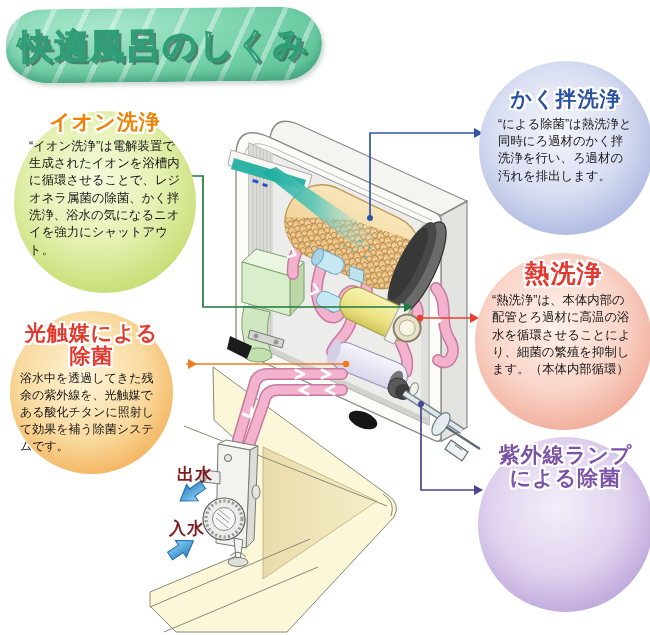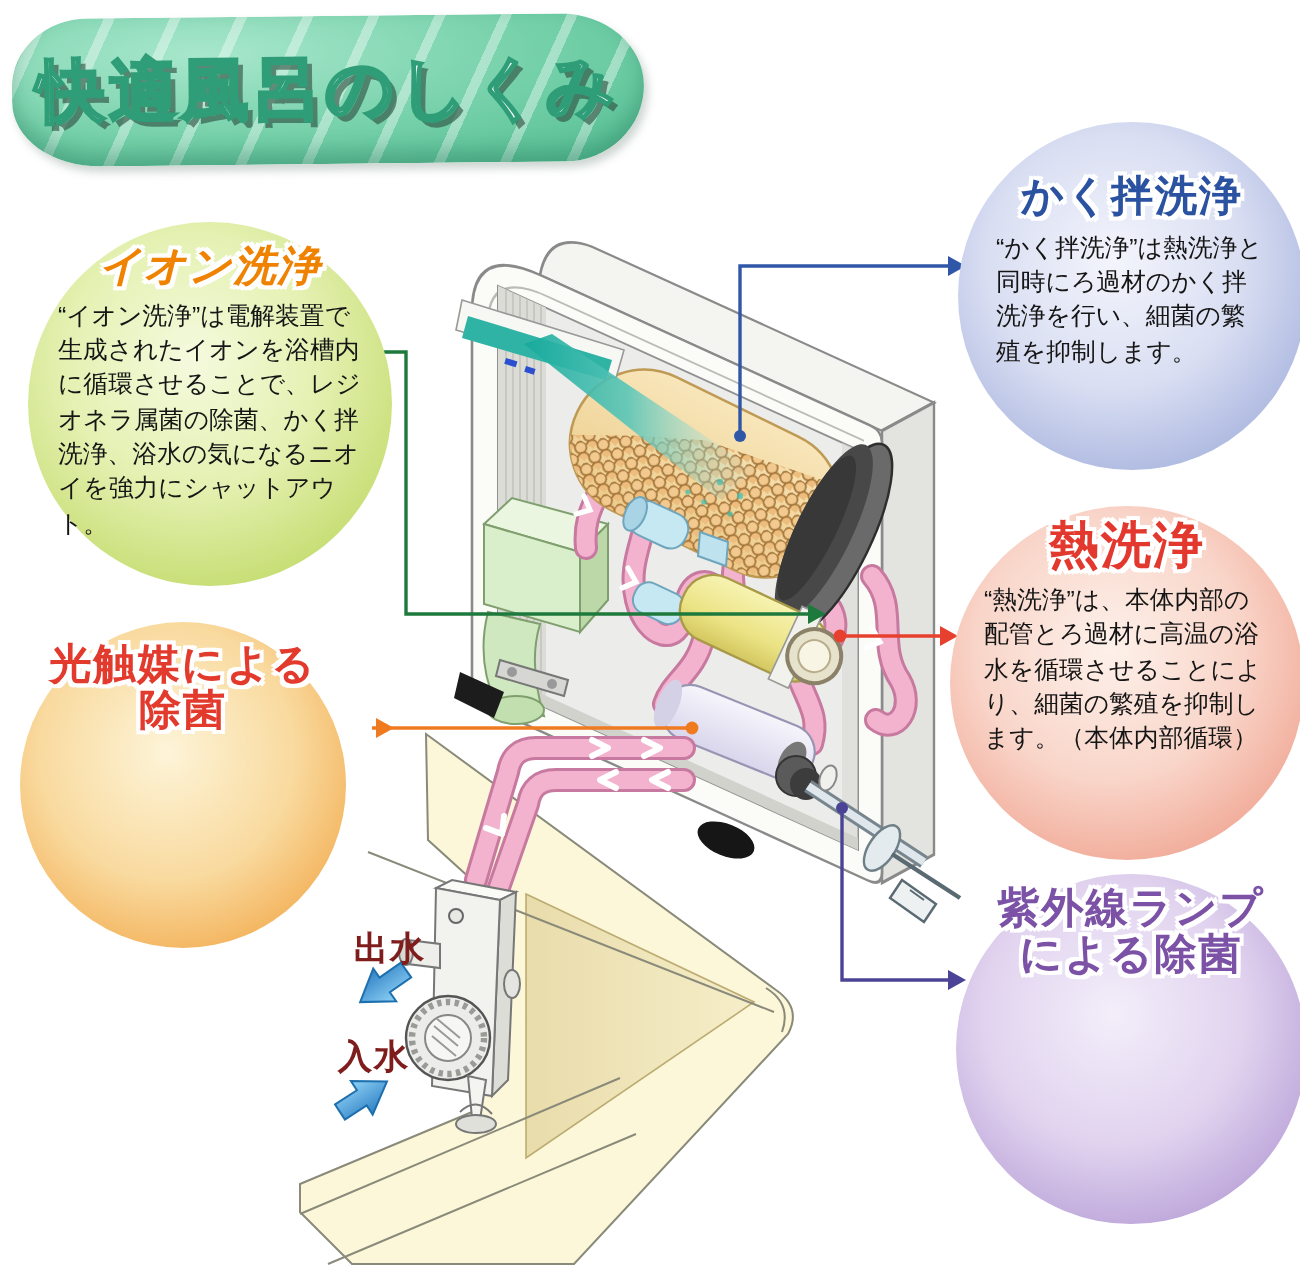--- a/index.html
+++ b/index.html
@@ -21,21 +21,21 @@
 
   
   .bubble{position:absolute;border-radius:50%;text-align:center;z-index:2;}
   .bt{font-weight:bold;letter-spacing:1px;font-size:21px;line-height:1.08;white-space:pre-line;
       text-shadow:-2px -2px 0 #fff,2px -2px 0 #fff,-2px 2px 0 #fff,2px 2px 0 #fff,
                   -2px 0 0 #fff,2px 0 0 #fff,0 -2px 0 #fff,0 2px 0 #fff;}
   .bb{font-size:12.4px;line-height:1.4;color:#151515;text-align:left;font-weight:500;
       overflow-wrap:anywhere;word-break:break-all;}
   .b-ion{left:14px;top:111px;width:182px;height:182px;
     background:radial-gradient(circle at 45% 38%,#f5fade 0%,#e4f1b2 42%,#c6dd72 78%,#b5d25b 100%);}
-  .b-ion .bt{color:#ef8200;margin-top:12px;font-style:italic;}
+  .b-ion .bt{color:#ef8200;}
   .b-ion .bb{margin:4px 14px 0 15px;}
   .b-agit{left:479px;top:61px;width:174px;height:174px;
     background:radial-gradient(circle at 45% 40%,#f3f5fc 0%,#d9def2 45%,#aab6df 80%,#9aa8d7 100%);}
   .b-agit .bt{color:#2a52a0;margin-top:27px;}
   .b-agit .bb{margin:5px 18px 0 19px;}
   .b-photo{left:10px;top:311px;width:163px;height:163px;
     background:radial-gradient(circle at 45% 40%,#fdf4d8 0%,#f9da9f 48%,#f2aa4d 85%,#eda13f 100%);}
   .b-photo .bt{color:#e33a2e;margin-top:11px;}
   .b-photo .bb{margin:3px 9px 0 10px;font-size:12px;}
   .b-heat{left:475px;top:253px;width:177px;height:177px;
@@ -301,26 +301,27 @@
     <h1>快適風呂のしくみ</h1>
   </div>
 
   <div class="bubble b-ion">
     <div class="bt">イオン洗浄</div>
     <div class="bb">“イオン洗浄”は電解装置で生成されたイオンを浴槽内に循環させることで、レジオネラ属菌の除菌、かく拌洗浄、浴水の気になるニオイを強力にシャットアウト。</div>
   </div>
 
   <div class="bubble b-agit">
     <div class="bt">かく拌洗浄</div>
-    <div class="bb">“かく拌洗浄”は熱洗浄と同時にろ過材のかく拌洗浄を行い、細菌の繁殖を抑制します。</div>
+    <div class="bb">“による除菌”は熱洗浄と同時にろ過材のかく拌洗浄を行い、ろ過材の汚れを排出します。</div>
   </div>
 
   <div class="bubble b-photo">
     <div class="bt">光触媒による
 除菌</div>
+    <div class="bb">浴水中を透過してきた残余の紫外線を、光触媒である酸化チタンに照射して効果を補う除菌システムです。</div>
   </div>
 
   <div class="bubble b-heat">
     <div class="bt">熱洗浄</div>
     <div class="bb">“熱洗浄”は、本体内部の配管とろ過材に高温の浴水を循環させることにより、細菌の繁殖を抑制します。（本体内部循環）</div>
   </div>
 
   <div class="bubble b-uv">
     <div class="bt">紫外線ランプ
 による除菌</div>

